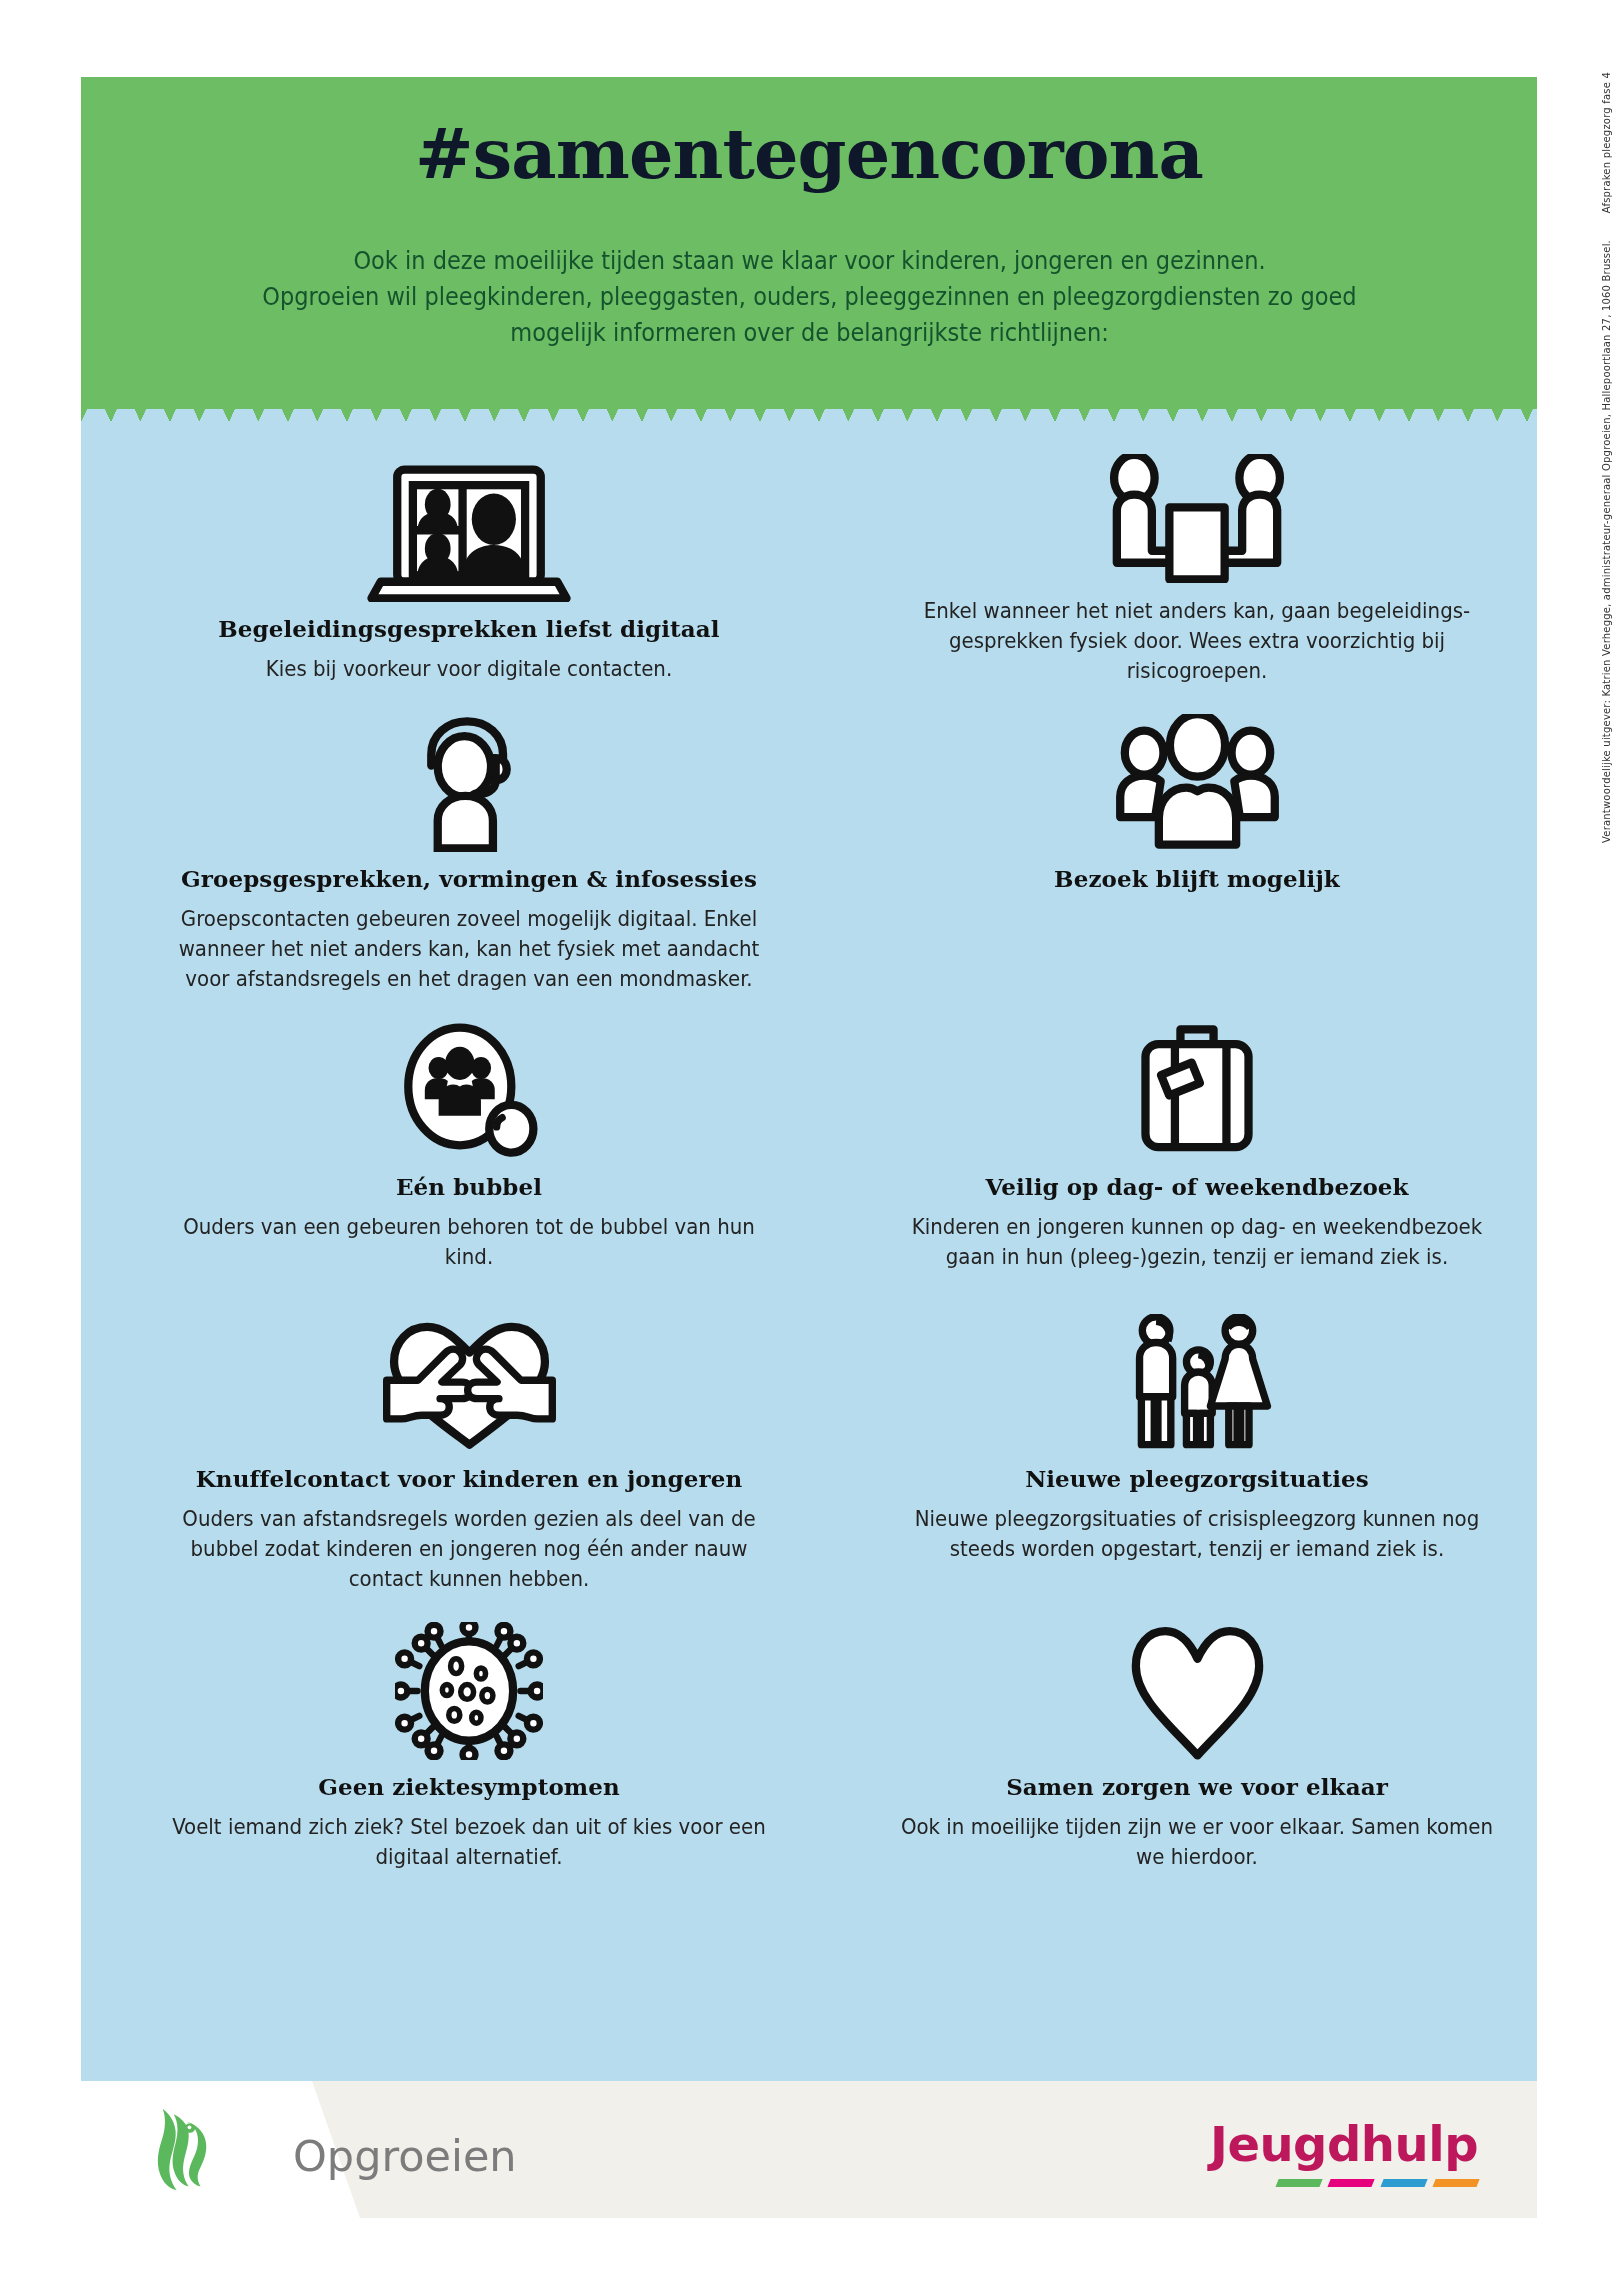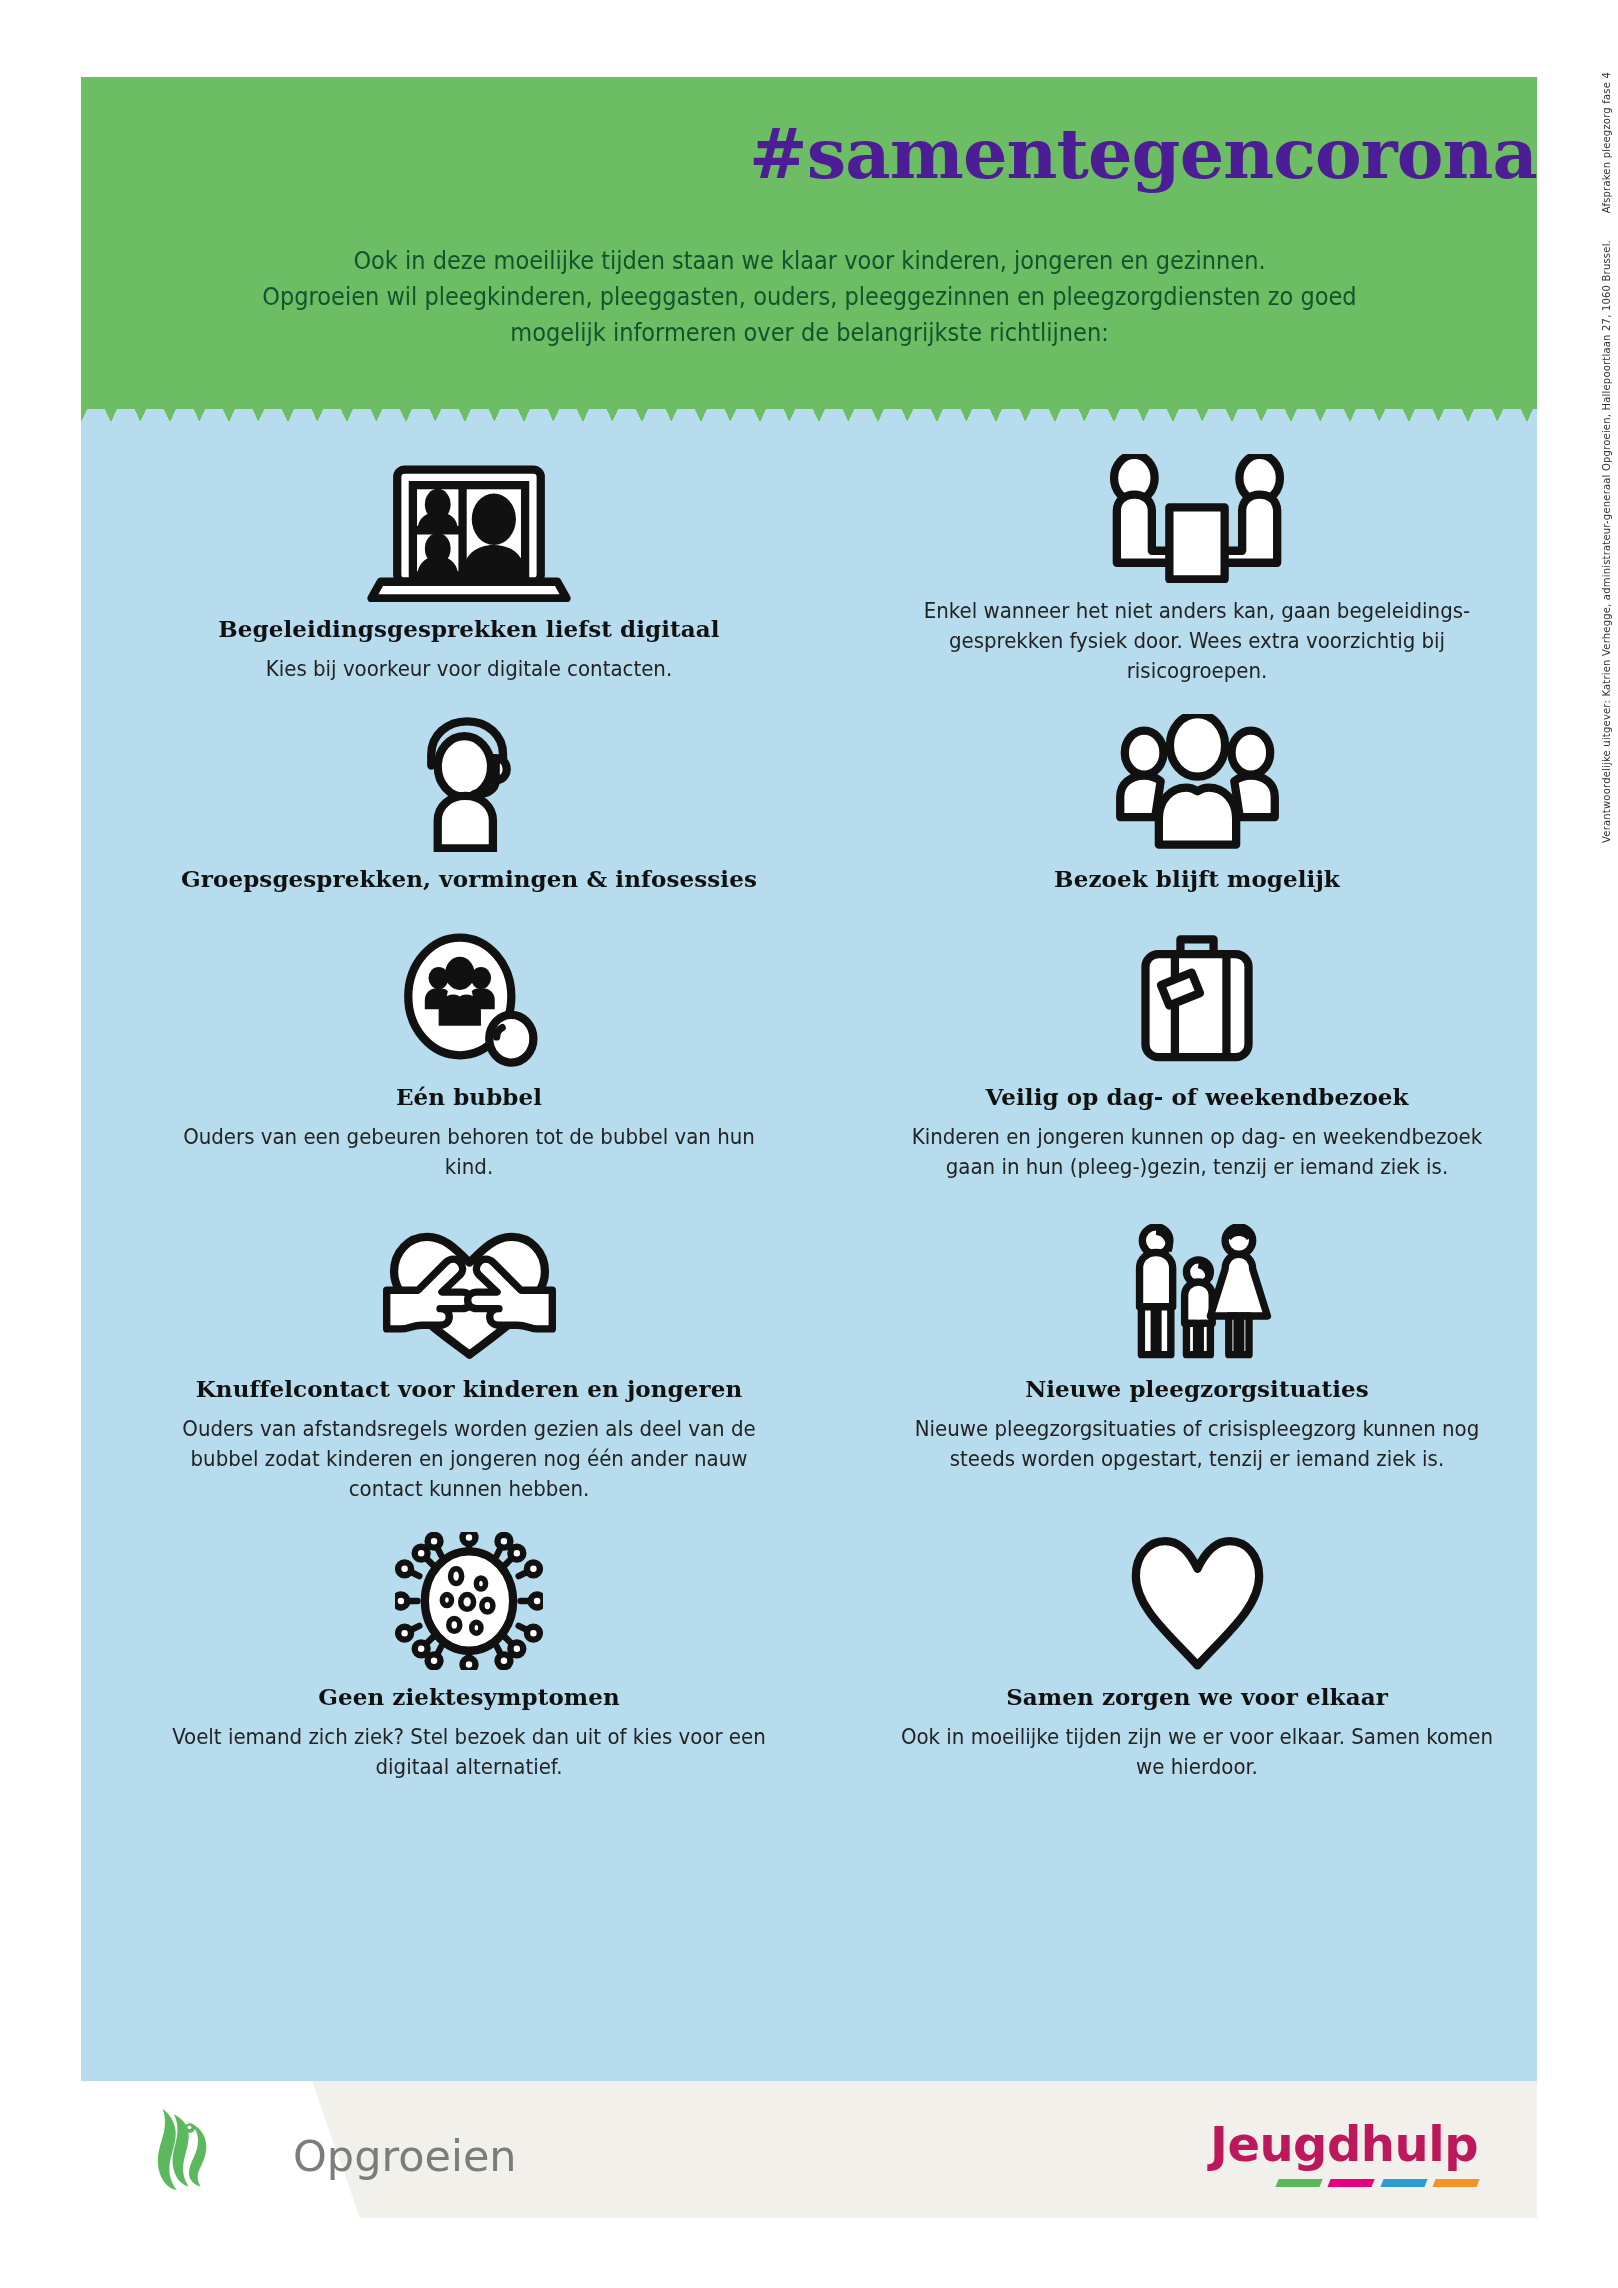--- a/index.html
+++ b/index.html
@@ -9,23 +9,23 @@
 
   
   #header{position:absolute;left:0;top:0;width:100%;height:332px;background:#6cbd63;}
   .zzwrap{position:absolute;left:0;top:314px;width:100%;height:31px;overflow:hidden;}
   .zz{position:absolute;left:0;top:0;display:flex;width:100%;}
   .zz i{display:block;flex:0 0 29.5px;height:31px;
         background:linear-gradient(to bottom right,#6cbd63 49.6%,transparent 50%) no-repeat,
                    linear-gradient(to bottom left,#6cbd63 49.6%,transparent 50%) no-repeat;
         background-size:50% 100%,50% 100%;background-position:left top,right top;}
 
-  #title{position:absolute;top:35px;left:0;width:100%;text-align:right;
+  #title{position:absolute;top:35px;left:0;width:100%;text-align:center;
          font-family:"DejaVu Serif","Liberation Serif",serif;font-weight:bold;
-         font-size:70px;letter-spacing:-0.9px;color:#4c1d95;}
+         font-size:70px;letter-spacing:-0.9px;color:#0f172a;}
   #subtitle{position:absolute;top:166px;left:111px;width:1235px;text-align:center;
             font-size:25px;line-height:36px;color:#14532d;}
   #subtitle div{white-space:nowrap;}
 
   
   #grid{position:absolute;left:0;top:349px;width:100%;}
   .row{display:flex;width:100%;padding-left:24px;}
   .cell{width:50%;box-sizing:border-box;padding:0 57px;text-align:center;}
   .icon{height:138px;display:flex;align-items:flex-end;justify-content:center;margin-bottom:13px;}
   .icon svg{display:block;}
@@ -183,20 +183,21 @@
             <g fill="#fff" stroke="#111" stroke-width="9">
               <ellipse cx="70" cy="57" rx="29" ry="33"></ellipse>
               <path d="M104 48c7 0 12 5 12 12s-5 12-12 12z"></path>
               <path d="M104 72c0 12-12 15-20 15" fill="none" stroke-linecap="round"></path>
               <circle cx="82" cy="88" r="6" fill="#111" stroke="none"></circle>
               <path d="M41 146v-30c0-16 13-27 30-27s30 11 30 27v30z"></path>
             </g>
           </svg>
         </div>
         <div class="item-title">Groepsgesprekken, vormingen &amp; infosessies</div>
+        <div class="item-body">Groepscontacten gebeuren zoveel mogelijk digitaal. Enkel wanneer het niet anders kan, kan het fysiek met aandacht voor afstandsregels en het dragen van een mondmasker.</div>
       </div>
 
       <div class="cell">
         <div class="icon">
           <svg width="185" height="138" viewBox="0 0 200 150">
             <g fill="#fff" stroke="#111" stroke-width="9" stroke-linejoin="round">
               <ellipse cx="42" cy="42" rx="21" ry="24"></ellipse>
               <path d="M16 112V90c0-14 11-23 26-23 7 0 13 2 18 6l-6 39z"></path>
               <ellipse cx="158" cy="42" rx="21" ry="24"></ellipse>
               <path d="M184 112V90c0-14-11-23-26-23-7 0-13 2-18 6l6 39z"></path>

